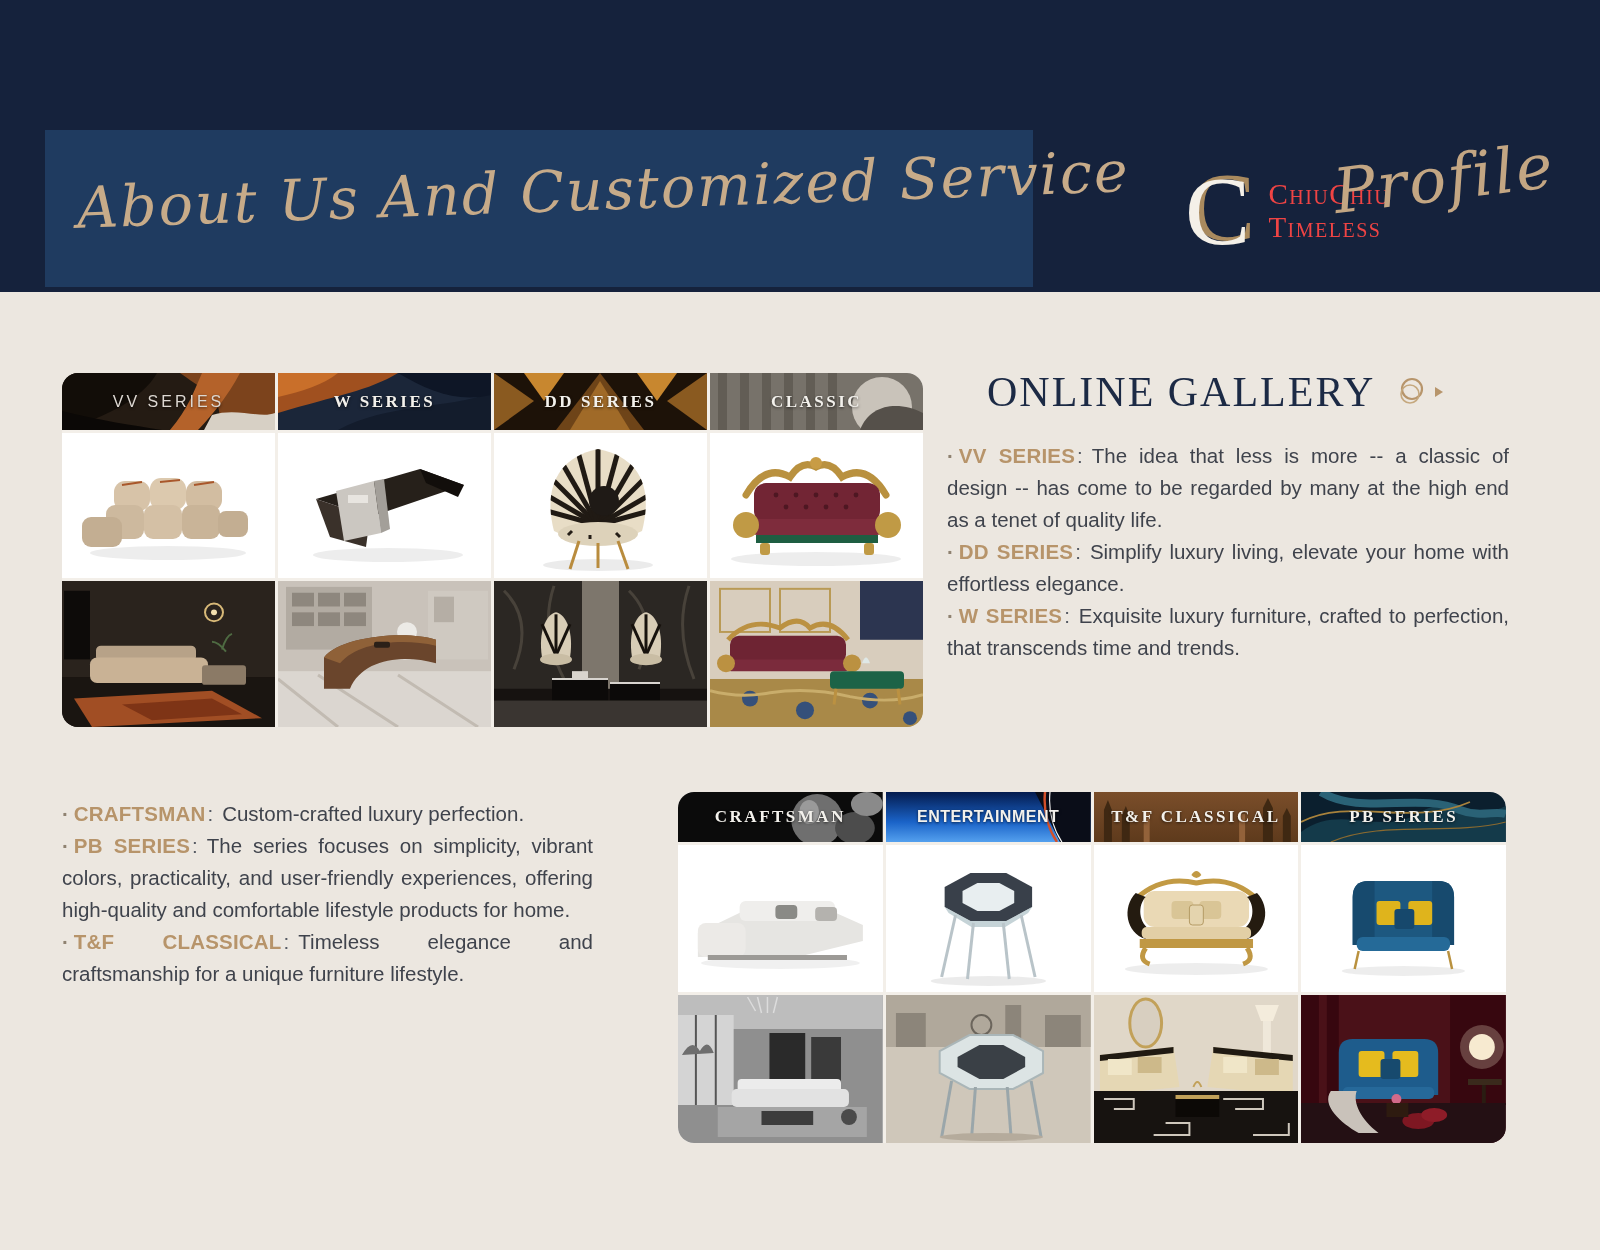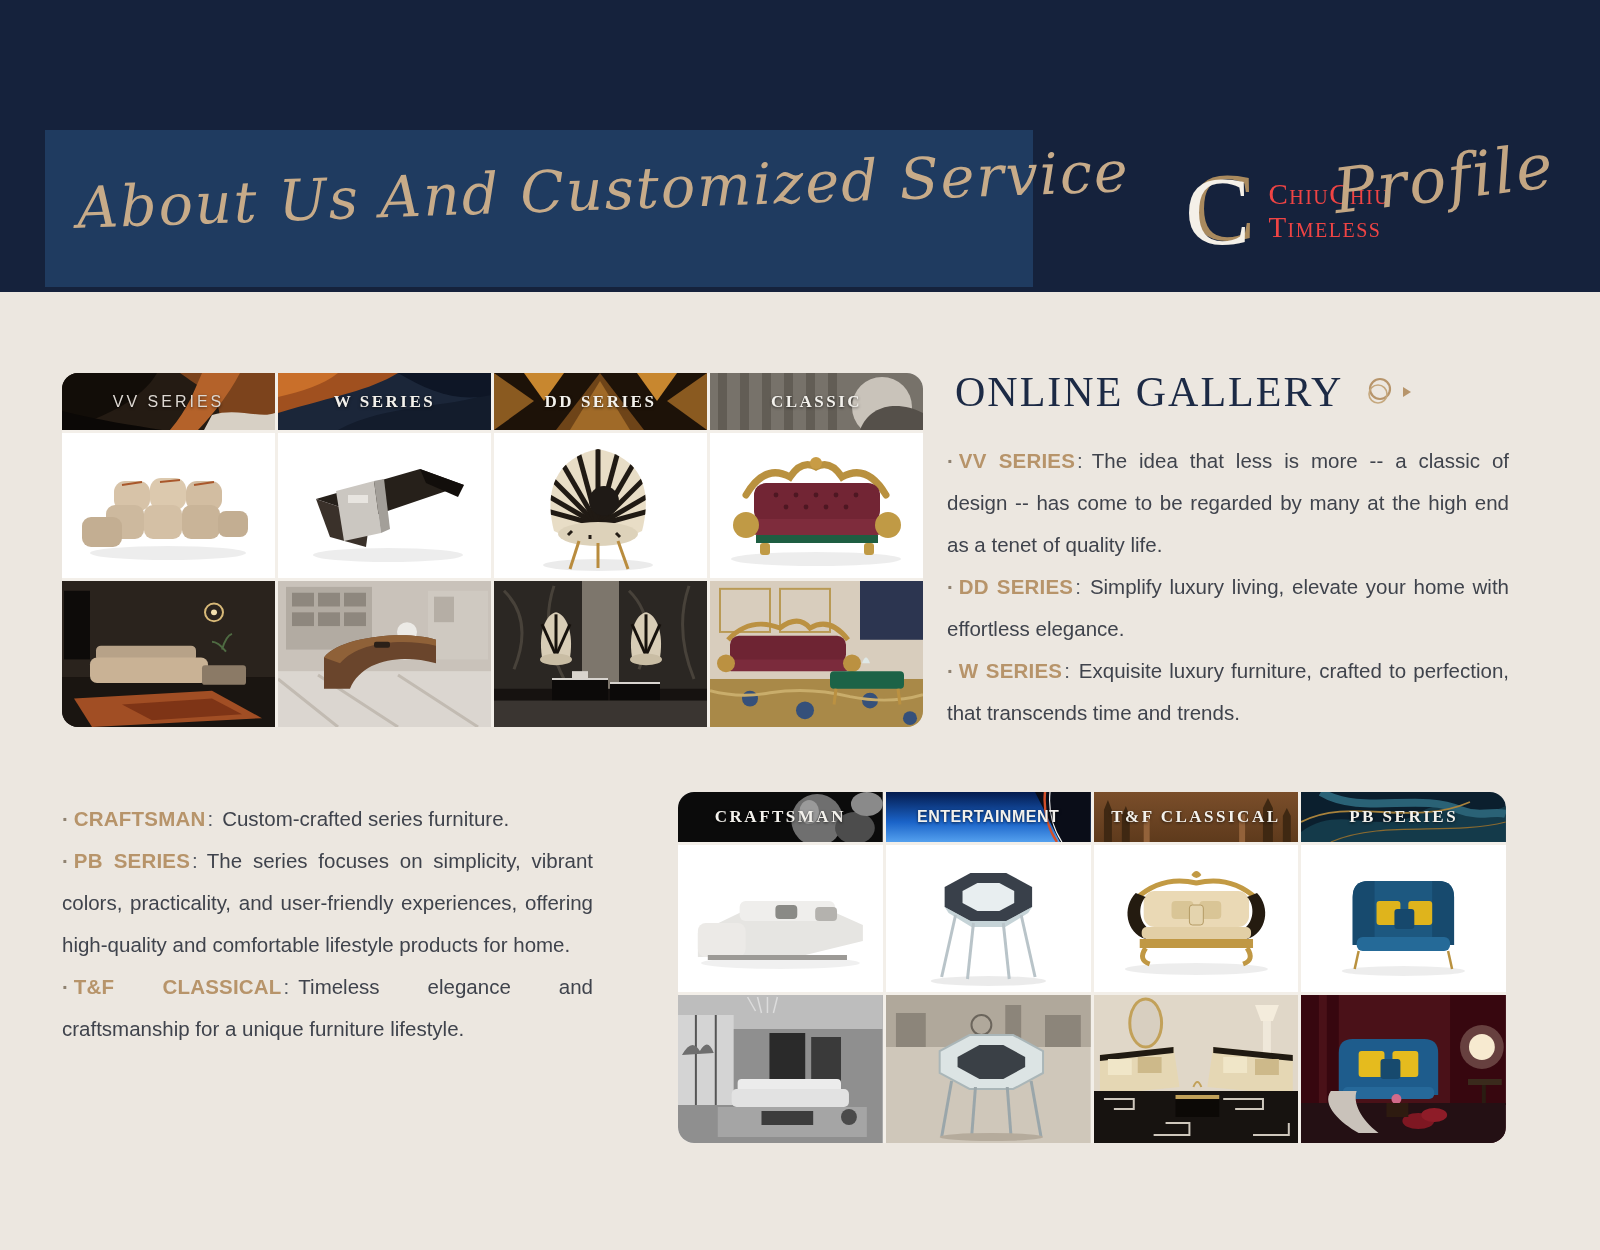--- a/index.html
+++ b/index.html
@@ -36,25 +36,25 @@
   .g-label { position:relative; z-index:2; font-family:"Liberation Serif", serif; font-weight:bold;
              font-size:17px; letter-spacing:2.5px; color:#f3f1ec; text-shadow:0 1px 3px rgba(0,0,0,.65);
              white-space:nowrap; }
   .g-label.thin { font-family:"Liberation Sans", sans-serif; font-weight:300; font-size:16px;
                   letter-spacing:3px; color:#ddd8d2; }
   .g-label.sansbold { font-family:"Liberation Sans", sans-serif; font-weight:bold;
                       font-size:16px; letter-spacing:.5px; }
 
   
   .og-head { position:absolute; left:955px; top:368px; display:flex; align-items:center; gap:20px; }
-  .og-title { font-family:"Liberation Serif", serif; font-size:42px; letter-spacing:2px; color:#1c2a45; }
+  .og-title { font-family:"Liberation Serif", serif; font-size:42px; letter-spacing:2px; color:#1c2a45;margin-left:32px; }
   .bullets { position:absolute; }
   .bullets.right { left:947px; top:440px; width:562px; }
   .bullets.left { left:62px; top:798px; width:531px; }
-  .bullet-line { text-align:justify; font-size:20.5px; line-height:42px; color:#3f434c; }
+  .bullet-line { text-align:justify; font-size:20.5px; line-height:32px; color:#3f434c; }
   .bullet-dot { color:#8f8271; font-weight:bold; padding-right:5px; }
   .bullet-label { color:#b7946a; font-weight:bold; letter-spacing:.2px; }
   .bullet-colon { color:#565b64; padding:0 9px 0 2px; }
 </style>
 </head>
 <body>
 
 <div class="page">
 
   <div class="banner">
@@ -322,21 +322,21 @@
     </svg>
   </div>
 
   <div class="bullets right">
     <p class="bullet-line"><span class="bullet-dot">·</span><span class="bullet-label">VV SERIES</span><span class="bullet-colon">:</span><span>The idea that less is more -- a classic of design -- has come to be regarded by many at the high end as a tenet of quality life.</span></p>
     <p class="bullet-line"><span class="bullet-dot">·</span><span class="bullet-label">DD SERIES</span><span class="bullet-colon">:</span><span>Simplify luxury living, elevate your home with effortless elegance.</span></p>
     <p class="bullet-line"><span class="bullet-dot">·</span><span class="bullet-label">W SERIES</span><span class="bullet-colon">:</span><span>Exquisite luxury furniture, crafted to perfection, that transcends time and trends.</span></p>
   </div>
 
   <div class="bullets left">
-    <p class="bullet-line"><span class="bullet-dot">·</span><span class="bullet-label">CRAFTSMAN</span><span class="bullet-colon">:</span><span>Custom-crafted series furniture.</span></p>
+    <p class="bullet-line"><span class="bullet-dot">·</span><span class="bullet-label">CRAFTSMAN</span><span class="bullet-colon">:</span><span>Custom-crafted luxury perfection.</span></p>
     <p class="bullet-line"><span class="bullet-dot">·</span><span class="bullet-label">PB SERIES</span><span class="bullet-colon">:</span><span>The series focuses on simplicity, vibrant colors, practicality, and user-friendly experiences, offering high-quality and comfortable lifestyle products for home.</span></p>
     <p class="bullet-line"><span class="bullet-dot">·</span><span class="bullet-label">T&amp;F CLASSICAL</span><span class="bullet-colon">:</span><span>Timeless elegance and craftsmanship for a unique furniture lifestyle.</span></p>
   </div>
 
   <div class="gallery bottom">
 
     <div class="tile g-header">
       <svg viewBox="0 0 206 50" preserveAspectRatio="none">
         <rect width="206" height="50" fill="#0b0b0b"></rect>
         <ellipse cx="140" cy="28" rx="26" ry="26" fill="#6f6f6f"></ellipse>

